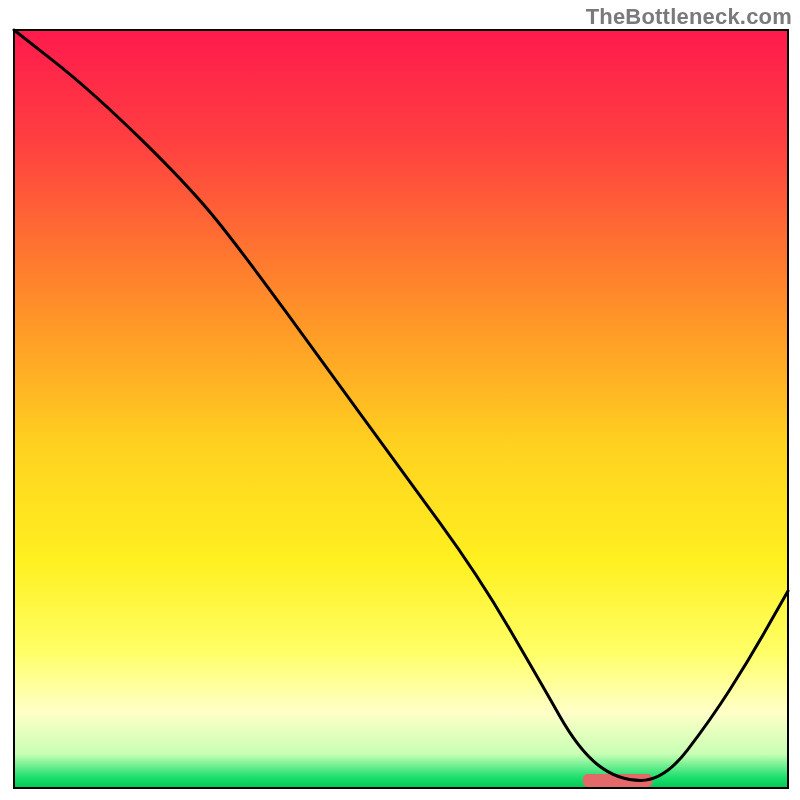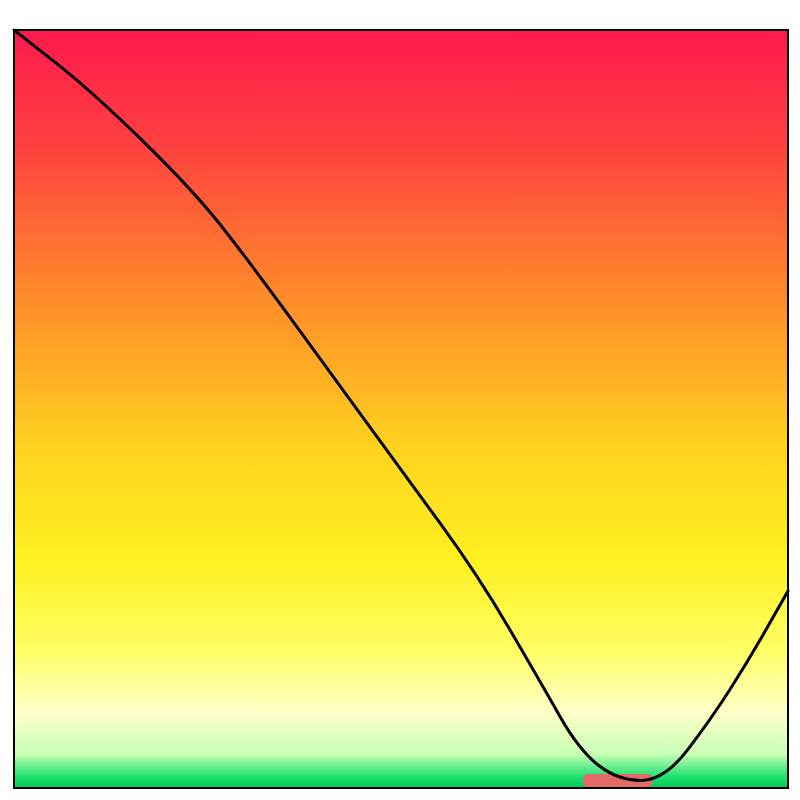--- a/index.html
+++ b/index.html
@@ -57,13 +57,14 @@
 
     <rect id="plot-rect" fill="url(#bg-grad)" x="14" y="30" width="774" height="758"></rect>
 
     <rect id="plot-border" fill="none" stroke="#000000" stroke-width="2" x="14" y="30" width="774" height="758"></rect>
 
     <rect id="marker-rect" rx="5" ry="5" x="582.89" y="773.92" width="69.65999999999997" height="13" fill="#e46a6a"></rect>
 
     <path id="curve-path" fill="none" stroke="#000000" stroke-width="3" stroke-linecap="round" stroke-linejoin="round" d="M 14 30 Q 14 30 52.7 60.31999999999999 Q 91.4 90.63999999999999 141.71 139.90999999999997 Q 192.02 189.17999999999995 219.11 223.28999999999996 Q 246.2 257.4 284.9 310.46 Q 323.6 363.52 362.3 416.58 Q 401 469.64 439.7 522.7 Q 478.4 575.76 509.36 628.8199999999999 Q 540.32 681.88 559.6700000000001 715.99 Q 579.02 750.1 598.37 765.26 Q 617.72 780.42 640.94 780.42 Q 664.16 780.42 687.38 750.0999999999999 Q 710.6 719.78 729.95 689.46 Q 749.3 659.14 768.65 625.03 T 788 590.92"></path>
   </svg>
 
+  <div class="watermark">TheBottleneck.com</div>
 </div>
 
 </body></html>

